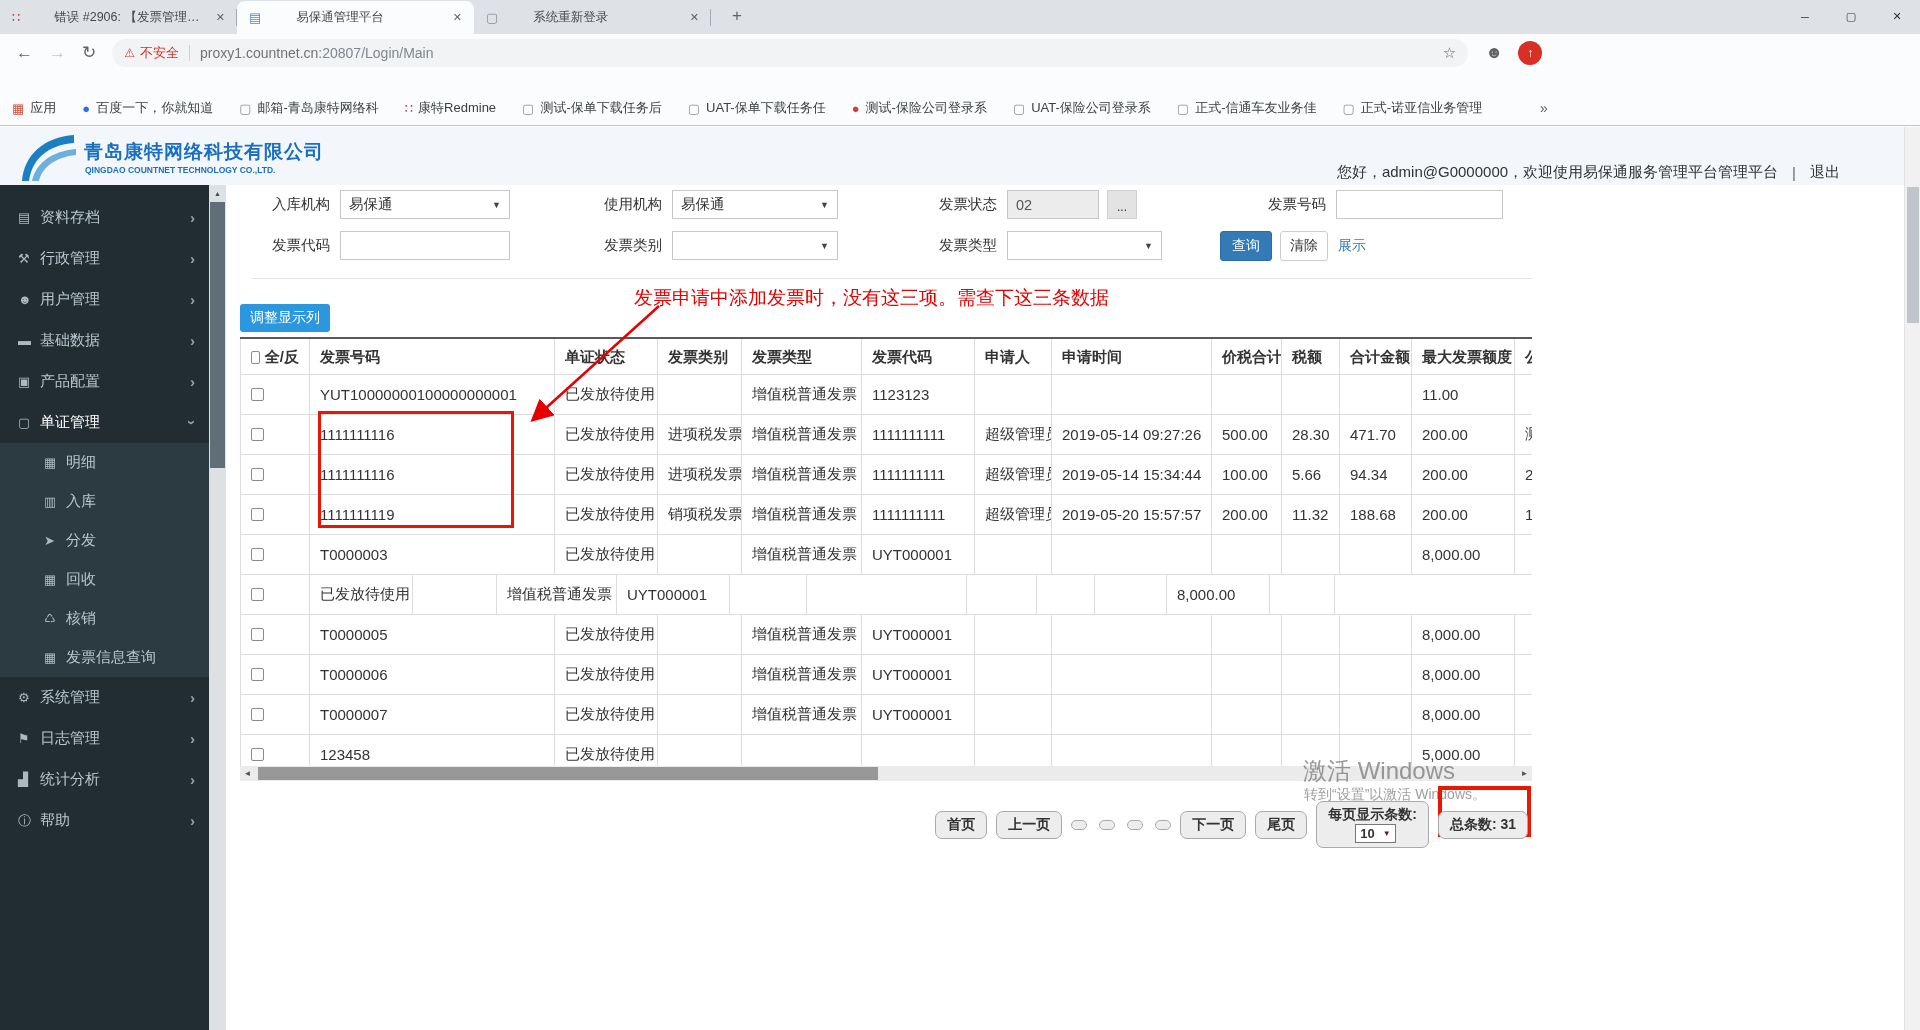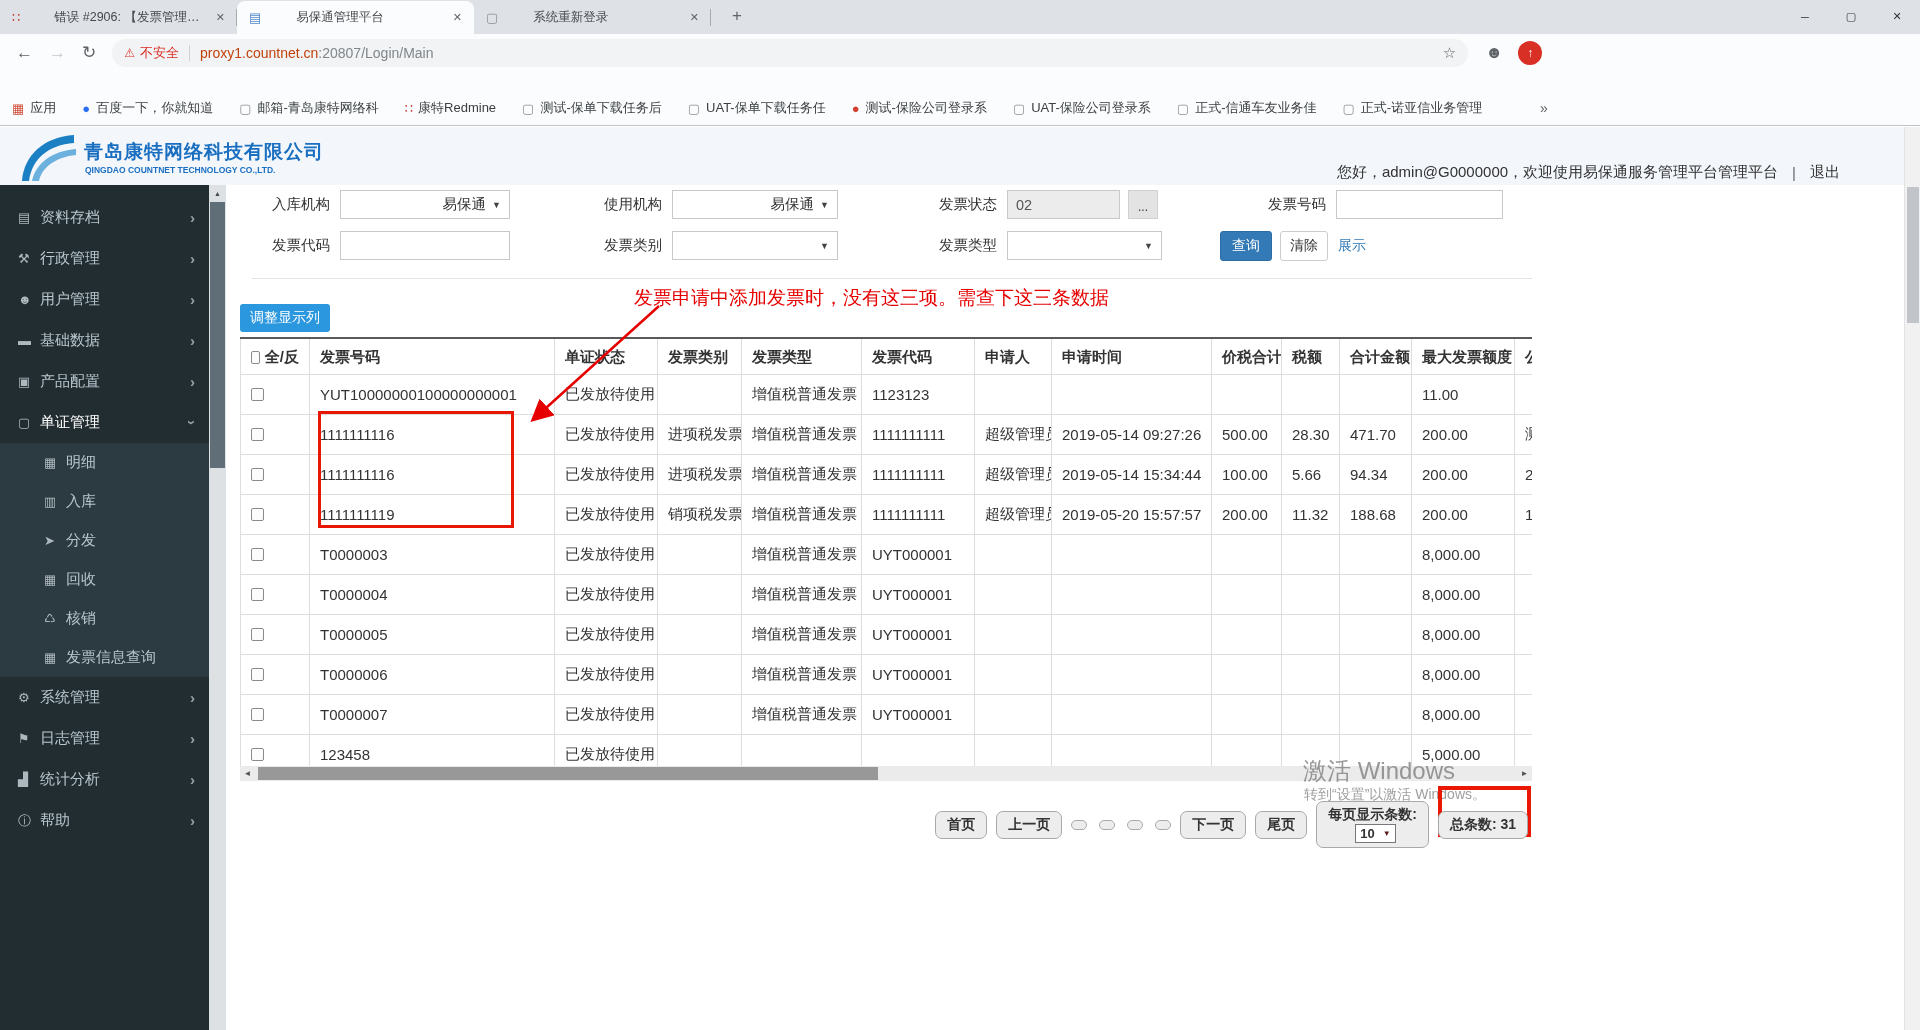--- a/index.html
+++ b/index.html
@@ -19,21 +19,21 @@
   #win-controls { position:absolute; right:0; top:0; height:33px; display:flex; }
   .winbtn { width:46px; height:33px; display:flex; align-items:center; justify-content:center; font-size:11px; color:#333; }
 
   #toolbar { position:absolute; left:0; top:34px; width:1920px; height:37px; background:#fbfcfd; display:flex; align-items:center; }
   .navic { font-size:17px; color:#5f6368; margin-left:16px; }
   .navic.disabled { color:#c3c7cb; }
   #omnibox { margin-left:16px; width:1356px; height:28px; background:#f1f3f4; border-radius:14px; display:flex; align-items:center; padding:0 12px; }
   #sec-warn { color:#d93025; font-size:12px; margin-right:5px; }
   #sec-label { color:#d93025; font-size:13px; }
   .om-div { width:1px; height:16px; background:#d0d3d6; margin:0 10px; }
-  #url-host { font-size:14px; color:#c2410c; }
+  #url-host { font-size:14px; color:#737373; }
   #url-rest { font-size:14px; color:#80868b; }
   #star-icon { margin-left:auto; color:#5f6368; font-size:15px; }
   #avatar { width:24px; height:24px; border-radius:50%; margin-left:14px; color:#5f6368; font-size:17px; display:flex; align-items:center; justify-content:center; }
   #update-btn { width:24px; height:24px; border-radius:50%; background:#d93025; margin-left:12px; margin-right:14px; color:#fff; font-size:12px; display:flex; align-items:center; justify-content:center; }
 
   #bookmarks { position:absolute; left:0; top:71px; width:1920px; height:55px; background:#fbfcfd; border-bottom:1px solid #bfc3c7; display:flex; align-items:flex-end; padding:0 8px 8px 12px; }
   .bm { display:flex; align-items:center; margin-right:26px; font-size:13px; color:#3c4043; white-space:nowrap; max-width:158px; overflow:hidden; }
   .bm .fav { font-size:13px; margin-right:6px; }
   #bm-overflow { margin-left:auto; color:#5f6368; font-size:14px; padding-right:8px; }
 
@@ -65,21 +65,21 @@
 
   
   #page-scroll { position:absolute; right:0; top:127px; width:16px; height:903px; background:#f1f1f1; border-left:1px solid #e2e2e2; }
   #page-thumb { position:absolute; left:2px; top:60px; width:12px; height:136px; background:#c1c5c9; }
 
   
   #content { position:absolute; left:226px; top:185px; width:1678px; height:845px; background:#fff; overflow:hidden; }
 
   .flabel { font-size:14.5px; color:#333; width:66px; text-align:right; margin-right:10px; white-space:nowrap; }
   .fgroup { position:absolute; display:flex; align-items:center; height:29px; }
-  .fselect { height:29px; border:1px solid #c8c8c8; background:#fff; display:flex; align-items:center; padding:0 8px; font-size:14.5px; color:#333; justify-content:flex-end; }
+  .fselect { height:29px; border:1px solid #c8c8c8; background:#fff; display:flex; align-items:center; padding:0 8px; font-size:14.5px; color:#333; justify-content:space-between; }
   .fselect .caret { font-size:9px; color:#444; margin-left:6px; }
   .finput { height:29px; border:1px solid #c8c8c8; background:#fff; font-size:14.5px; color:#333; padding:0 8px; font-family:inherit; }
   .finput.ro { background:#ececec; color:#555; }
   .dots-btn { height:29px; width:30px; margin-left:8px; background:#e3e3e3; border:1px solid #d0d0d0; font-size:12px; color:#333; display:flex; align-items:flex-end; justify-content:center; padding-bottom:4px; }
   #btn-search { position:absolute; left:994px; top:46px; width:52px; height:30px; background:#337ab7; border:1px solid #2e6da4; color:#fff; font-size:14px; border-radius:3px; display:flex; align-items:center; justify-content:center; }
   #btn-clear { position:absolute; left:1054px; top:46px; width:48px; height:30px; background:#fff; border:1px solid #ccc; color:#333; font-size:14px; border-radius:3px; display:flex; align-items:center; justify-content:center; }
   #lnk-show { position:absolute; left:1112px; top:52px; font-size:14px; color:#337ab7; }
   #filter-divider { position:absolute; left:26px; top:93px; width:1280px; border-bottom:1px solid #e4e4e4; }
 
   #adjust-btn { position:absolute; left:14px; top:119px; width:90px; height:28px; background:#2b97de; color:#fff; font-size:14px; border-radius:3px; display:flex; align-items:center; justify-content:center; }
@@ -330,21 +330,21 @@
   </div>
   <div class="fgroup" style="left:370px;top:5px;">
     <span class="flabel">使用机构</span>
     <div class="fselect" style="width:166px;">
       <span>易保通</span>
         <span class="caret">▼</span>
     </div>
   </div>
   <div class="fgroup" style="left:705px;top:5px;">
     <span class="flabel">发票状态</span>
-    <input class="finput ro" style="width: 113px;" readonly="" value="02">
+    <input class="finput ro" style="width: 92px;" readonly="" value="02">
     <div class="dots-btn">...</div>
   </div>
   <div class="fgroup" style="left:1034px;top:5px;">
     <span class="flabel">发票号码</span>
     <input class="finput" style="width: 167px;">
   </div>
 
   <div class="fgroup" style="left:38px;top:46px;">
     <span class="flabel">发票代码</span>
     <input class="finput" style="width: 170px;">
@@ -483,21 +483,20 @@
           <div class="c8"></div>
           <div class="c9"></div>
           <div class="c10"></div>
           <div class="c11">8,000.00</div>
           <div class="c12"></div>
         </div>
         <div class="trow">
           <div class="c0">
             <span class="cb"></span>
           </div>
-          <div class="c1 lnk">T0000004</div>
           <div class="c2">已发放待使用</div>
           <div class="c3"></div>
           <div class="c4">增值税普通发票</div>
           <div class="c5">UYT000001</div>
           <div class="c6"></div>
           <div class="c7"></div>
           <div class="c8"></div>
           <div class="c9"></div>
           <div class="c10"></div>
           <div class="c11">8,000.00</div>

